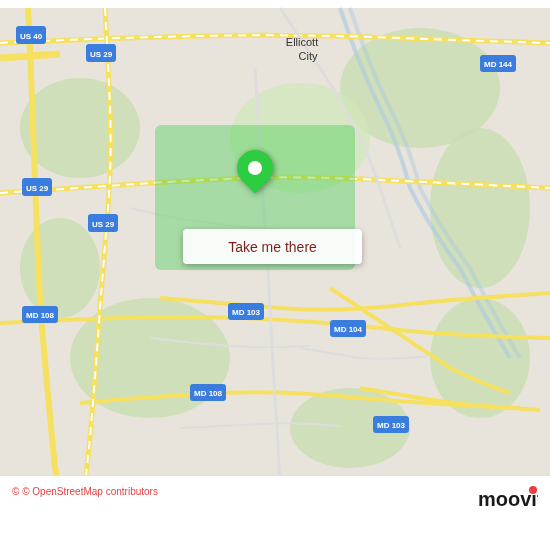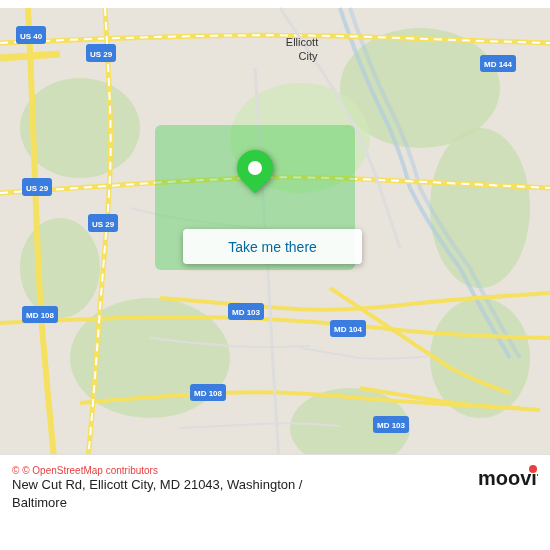--- a/index.html
+++ b/index.html
@@ -78,21 +78,21 @@
       height: 35px;
       background: rgba(255,255,255,0.92);
       border-radius: 4px;
       display: flex;
       align-items: center;
       justify-content: center;
       cursor: pointer;
       box-shadow: 0 2px 6px rgba(0,0,0,0.3);
       font-size: 14px;
       font-weight: 500;
-      color: #0369a1;
+      color: #7f1d1d;
     }
 
     
     #map-pin {
       position: absolute;
       top: 150px;
       left: 255px;
       transform: translateX(-50%);
       display: flex;
       flex-direction: column;
@@ -226,24 +226,20 @@
     </div>
   </div>
 
   <div id="take-me-there-btn">Take me there</div>
 
   <div id="bottom-bar">
     <div id="bottom-left">
       <div id="osm-credit">
         <span>©</span>
         <span>© OpenStreetMap contributors</span>
-      </div>
-      <div id="address-text">
-        <span>New Cut Rd, Ellicott City, MD 21043, Washington /</span><br>
-        <span>Baltimore</span>
       </div>
     </div>
     <div id="moovit-logo">
       <svg width="60" height="28" viewBox="0 0 60 28">
         <text x="0" y="22" font-family="Arial" font-size="20" font-weight="bold" fill="#1a1a1a">moovit</text>
         <circle cx="55" cy="6" r="4" fill="#e84040"></circle>
       </svg>
     </div>
   </div>
 

